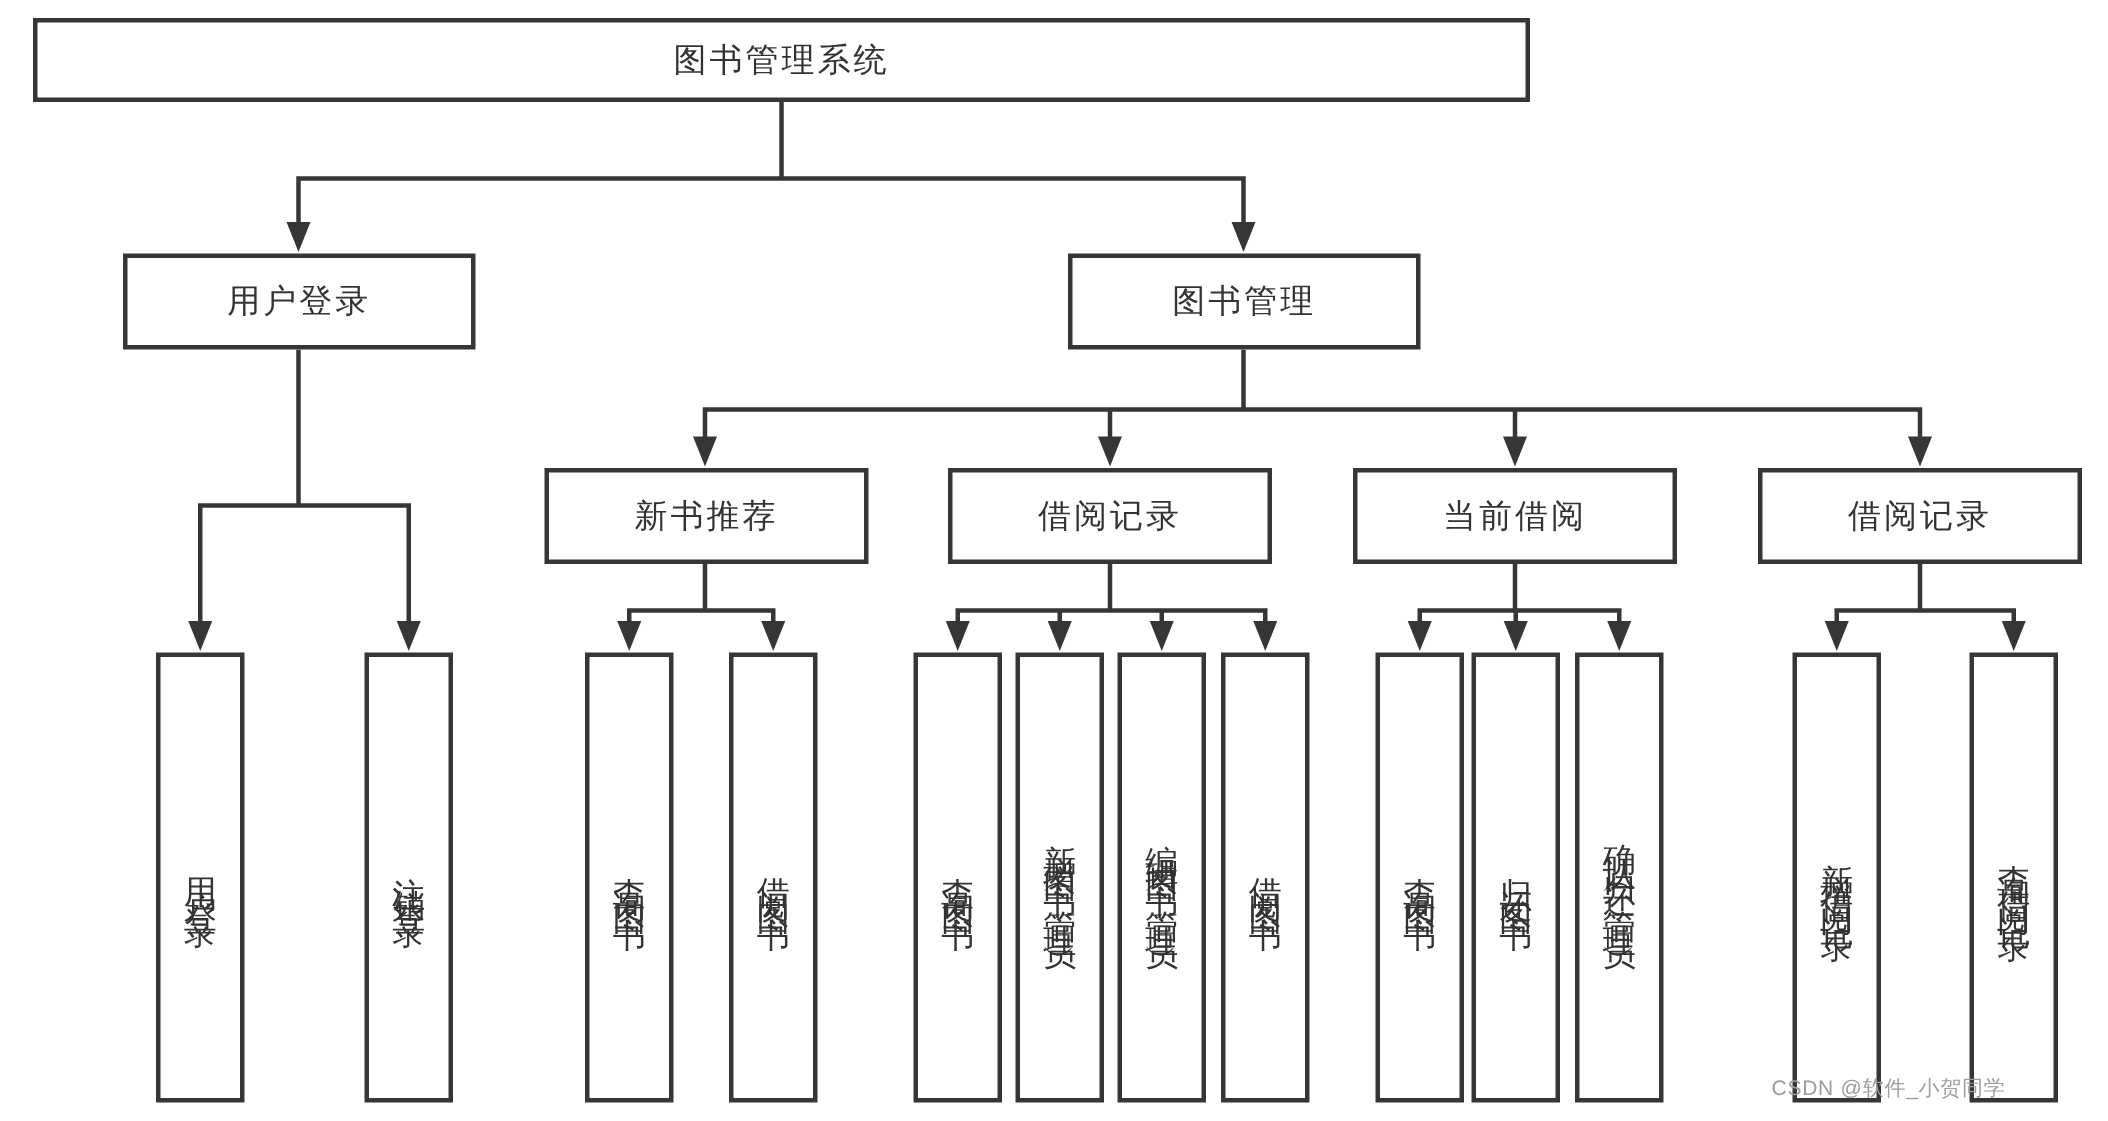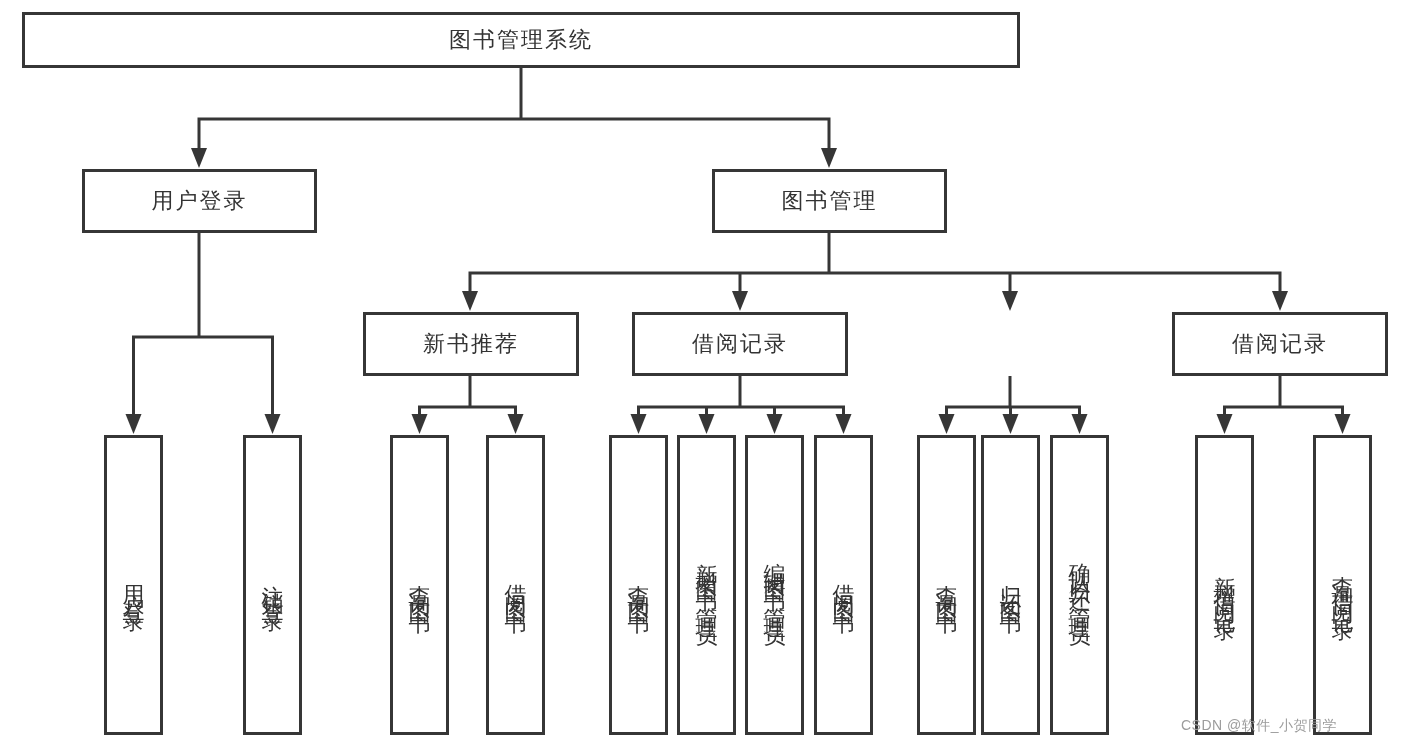--- a/index.html
+++ b/index.html
@@ -135,20 +135,23 @@
   <div class="box l1b">
     <span>图书管理</span>
   </div>
 
   <div class="box l2 l2a">
     <span>新书推荐</span>
   </div>
   <div class="box l2 l2b">
     <span>借阅记录</span>
   </div>
+  <div class="box l2 l2c">
+    <span>当前借阅</span>
+  </div>
   <div class="box l2 l2d">
     <span>借阅记录</span>
   </div>
 
   <div class="box leaf f1a">
     <span>用户登录</span>
   </div>
   <div class="box leaf f1b">
     <span>注销登录</span>
   </div>

